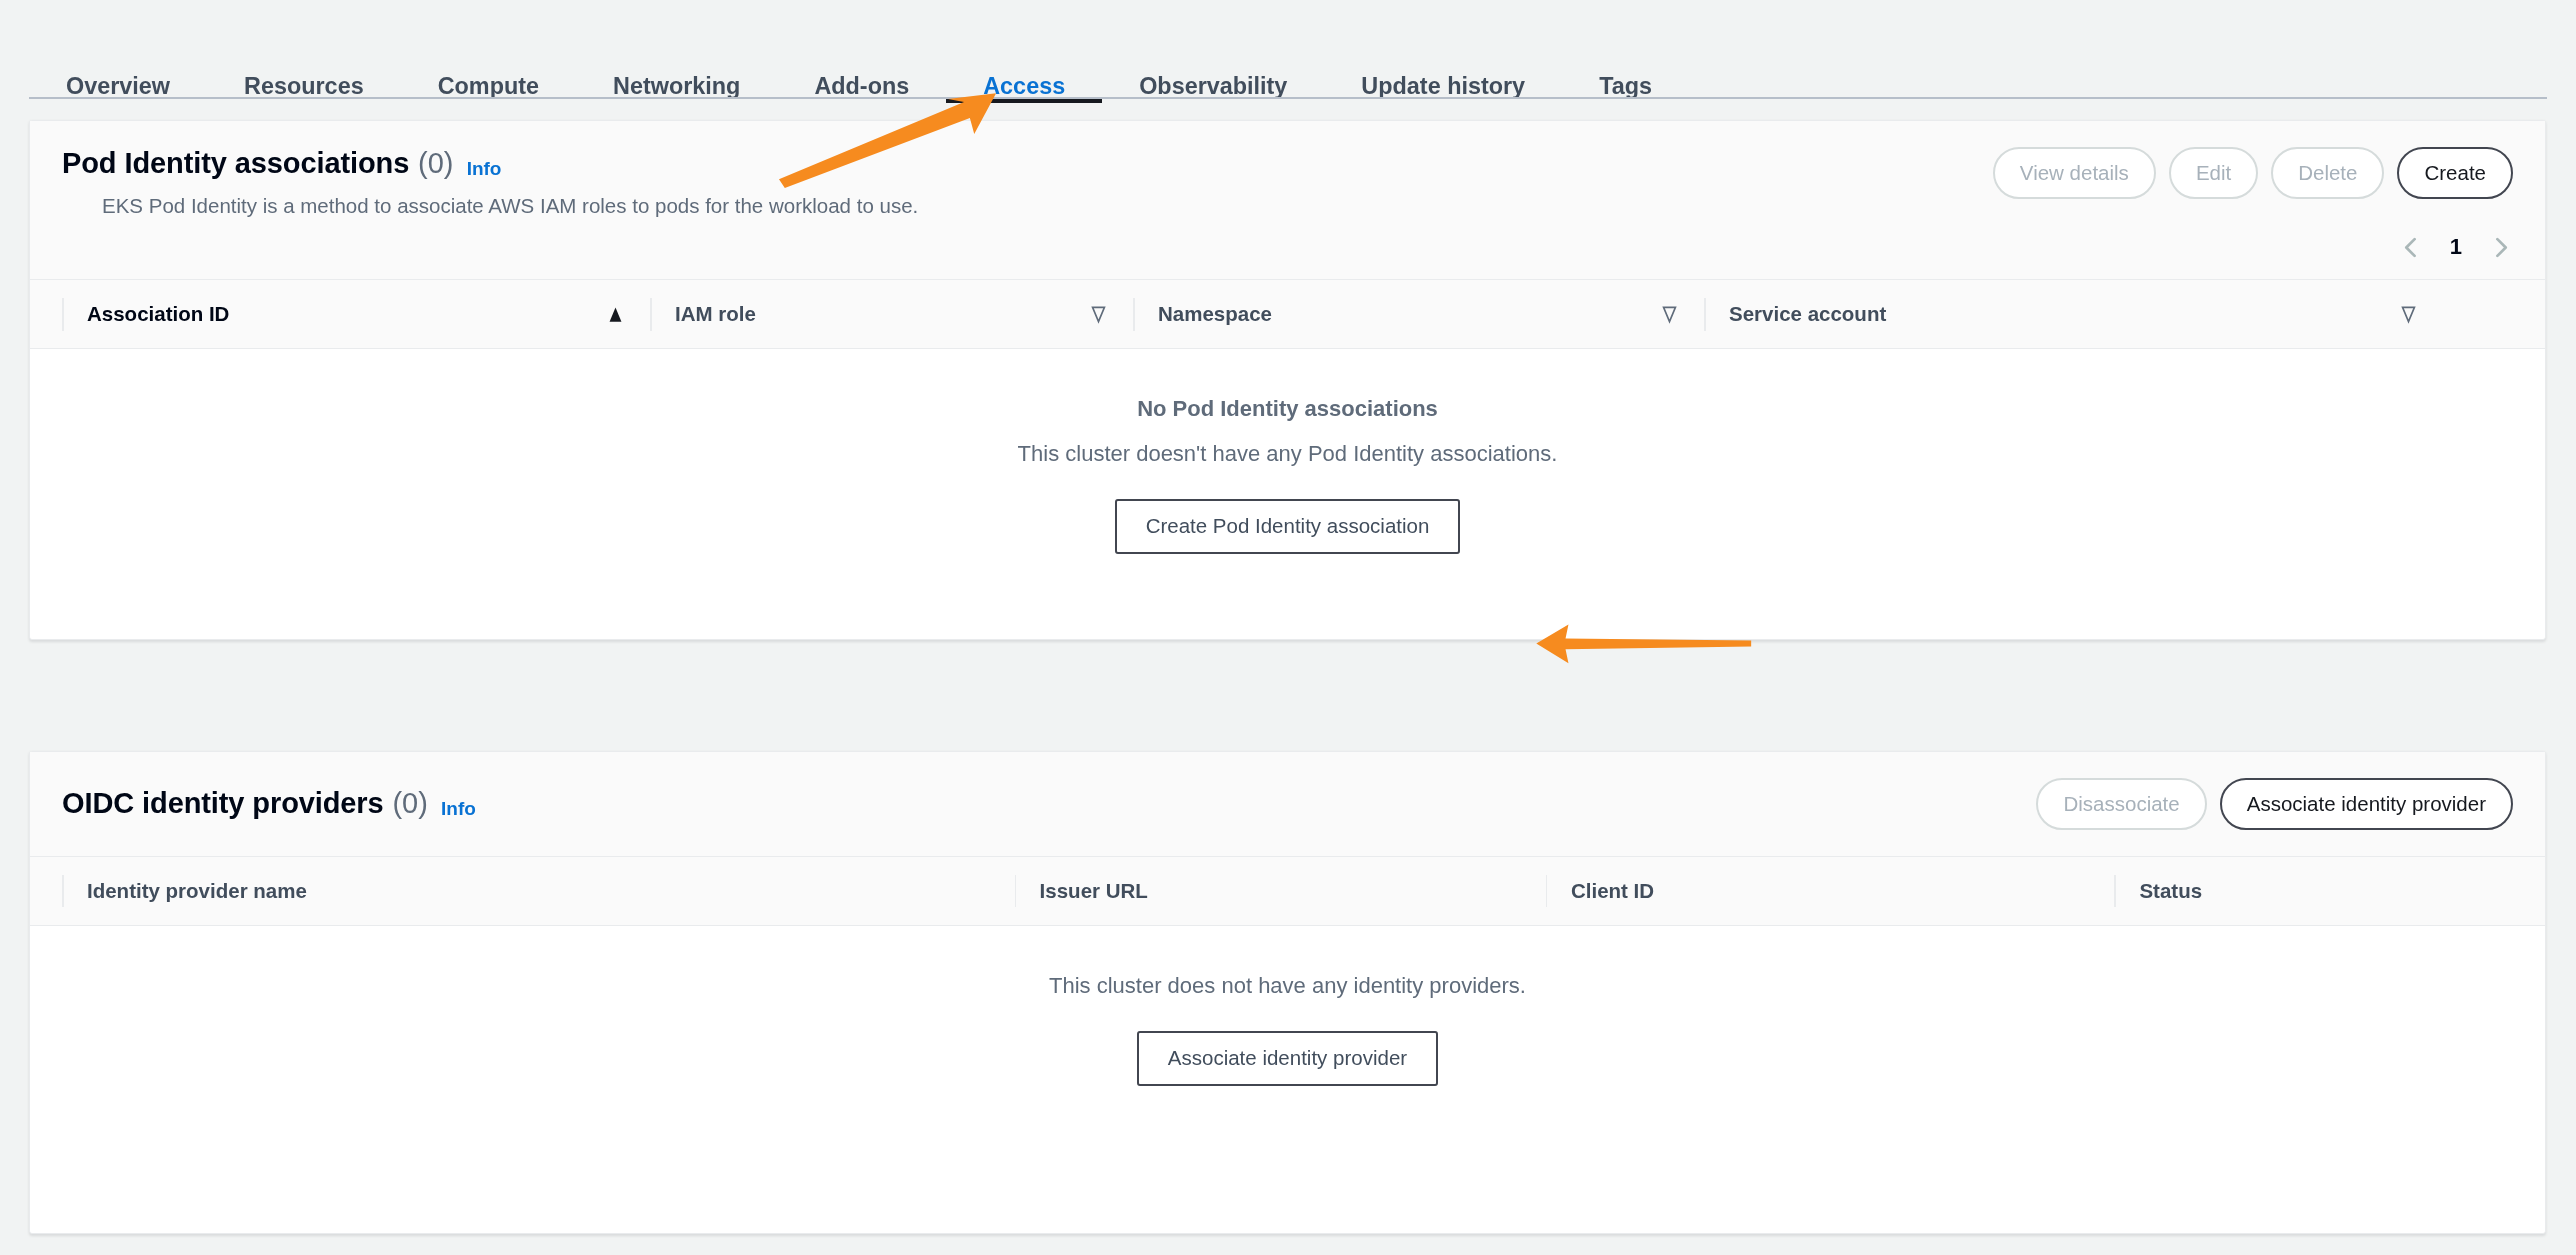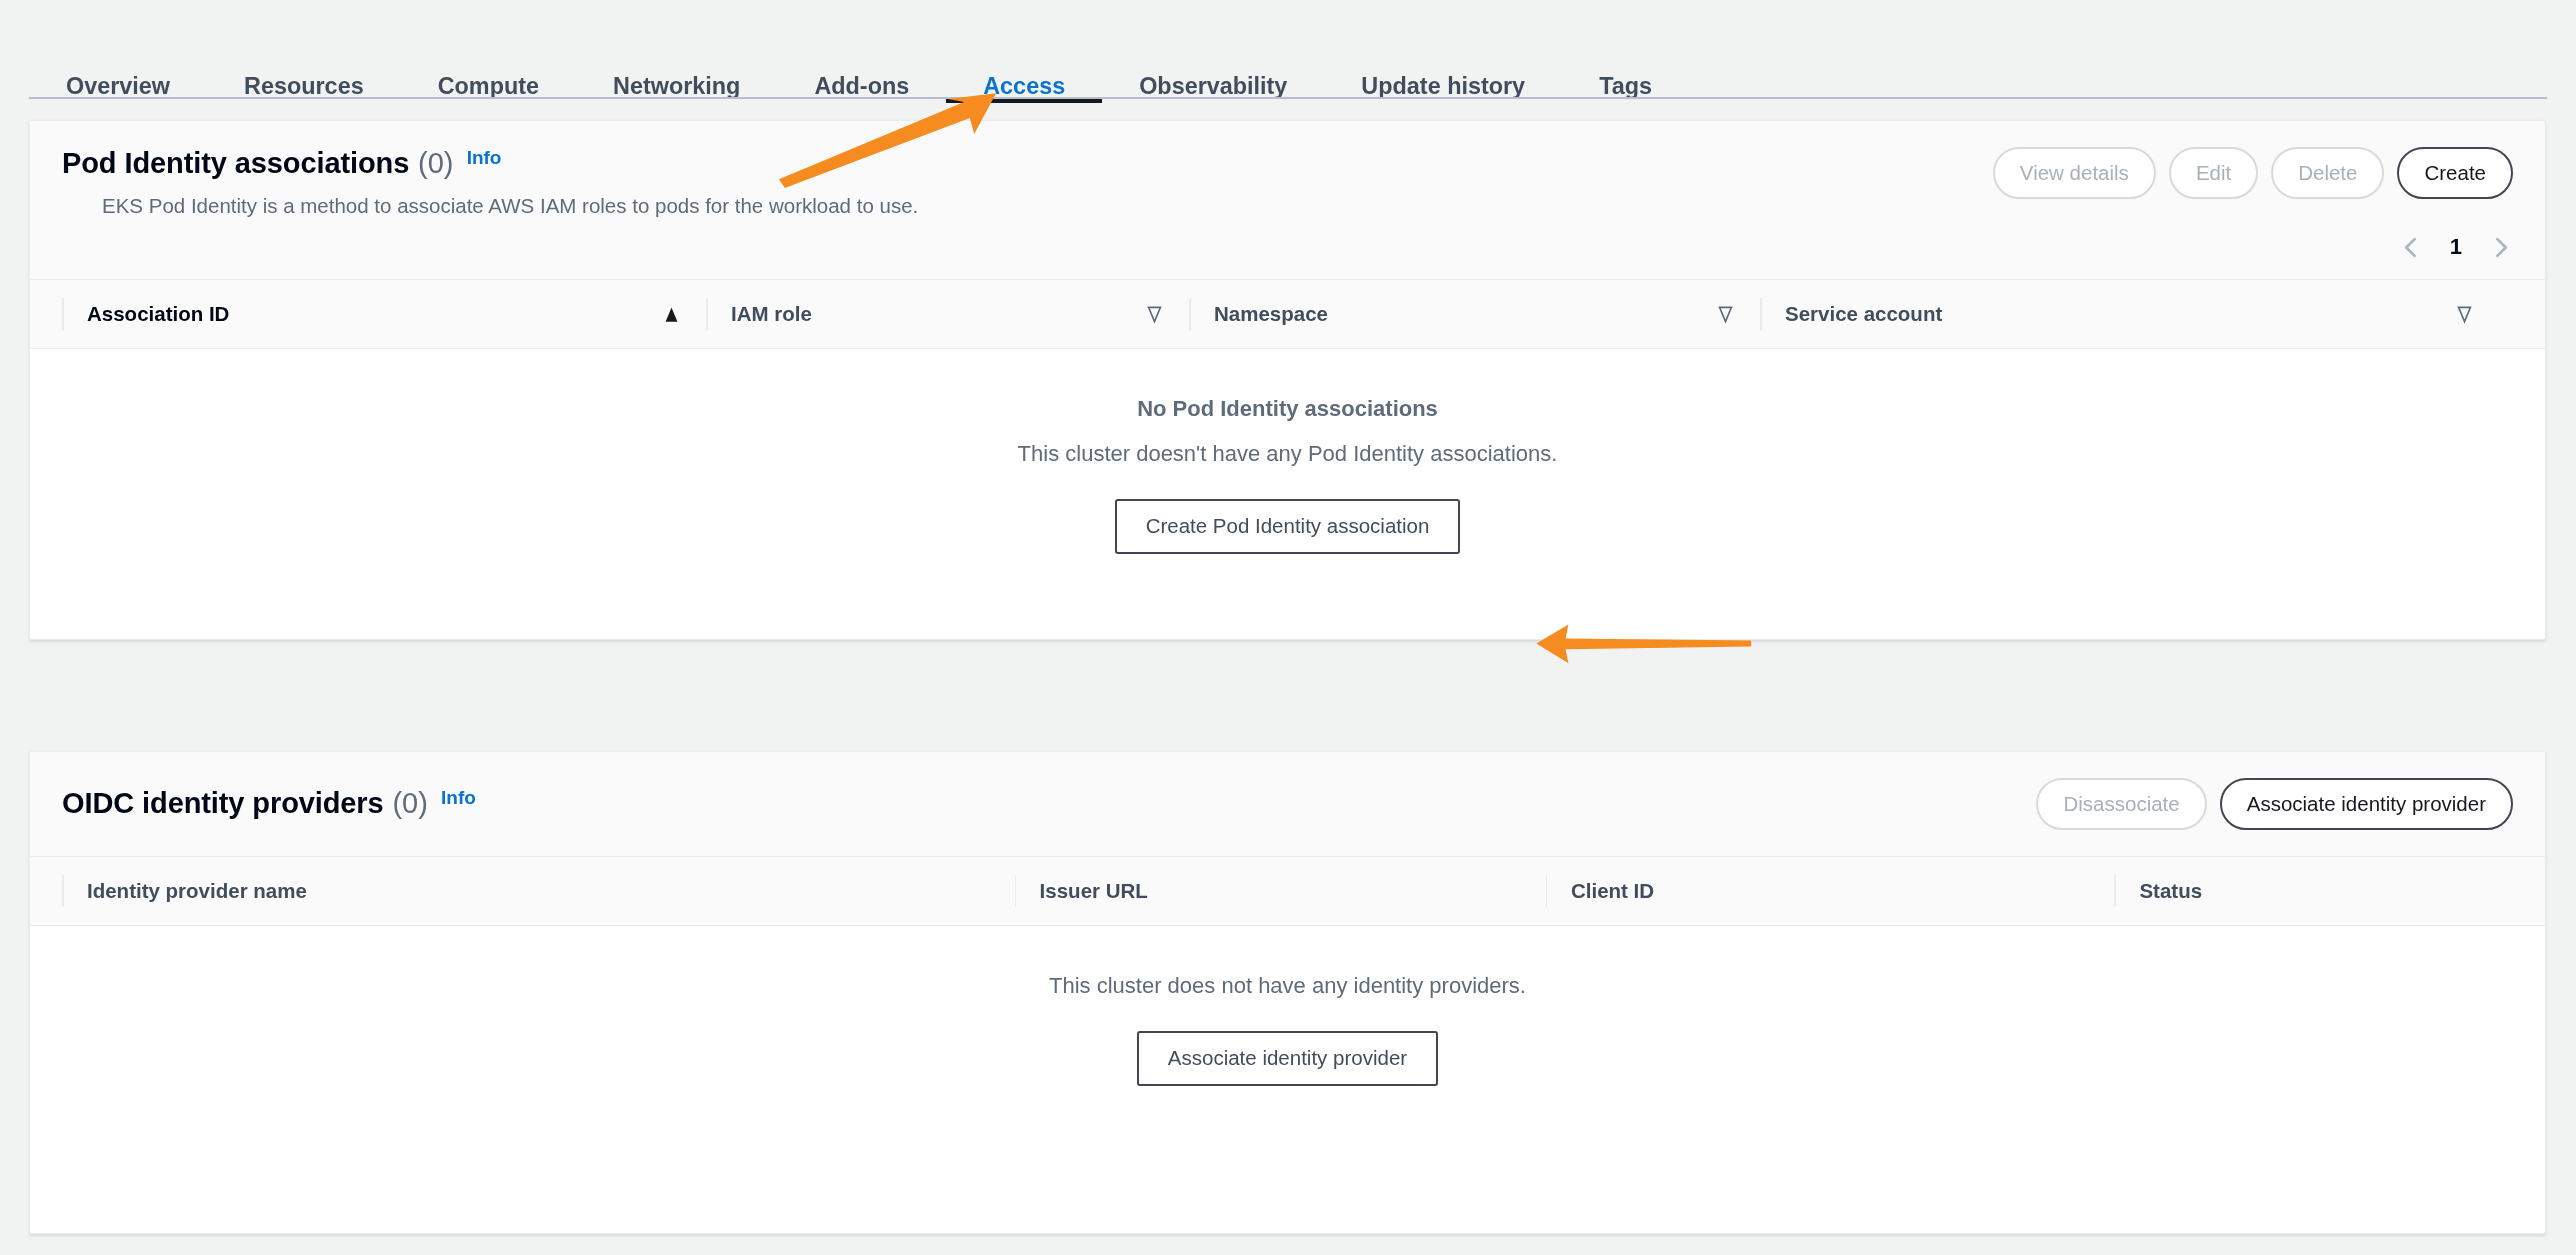--- a/index.html
+++ b/index.html
@@ -89,21 +89,21 @@
     padding: 26px 32px 0 32px;
     position: relative;
   }
   .head-row {
     display: flex;
     align-items: flex-start;
     justify-content: space-between;
   }
   .title-line {
     display: flex;
-    align-items: flex-start;
+    align-items: flex-end;
     gap: 8.8px;
   }
   .card-title {
     font-size: 29px;
     font-weight: 700;
     color: #000716;
     letter-spacing: -0.1px;
   }
   .card-count {
     font-size: 29px;
@@ -317,21 +317,21 @@
     </span>
     <span class="page-num">1</span>
     <span>
       <svg class="chev" viewBox="0 0 24 24" fill="none" stroke="#aab7b8" stroke-width="2.6" stroke-linecap="round" stroke-linejoin="round">
           <polyline points="9 4 17 12 9 20"></polyline>
         </svg>
     </span>
   </div>
 
   <div class="thead">
-    <div class="th sorted" style="width:644px;">
+    <div class="th sorted" style="width:588px;">
       <span>Association ID</span>
       <svg class="sort-icon" viewBox="0 0 16 16">
           <polygon points="8,2 13,14 3,14" fill="#16191f"></polygon>
         </svg>
     </div>
     <div class="th" style="width:483px;">
       <span>IAM role</span>
       <svg class="sort-icon" viewBox="0 0 16 16">
           <polygon points="3,2 13,2 8,14" fill="none" stroke="#5f6b7a" stroke-width="1.4"></polygon>
         </svg>

